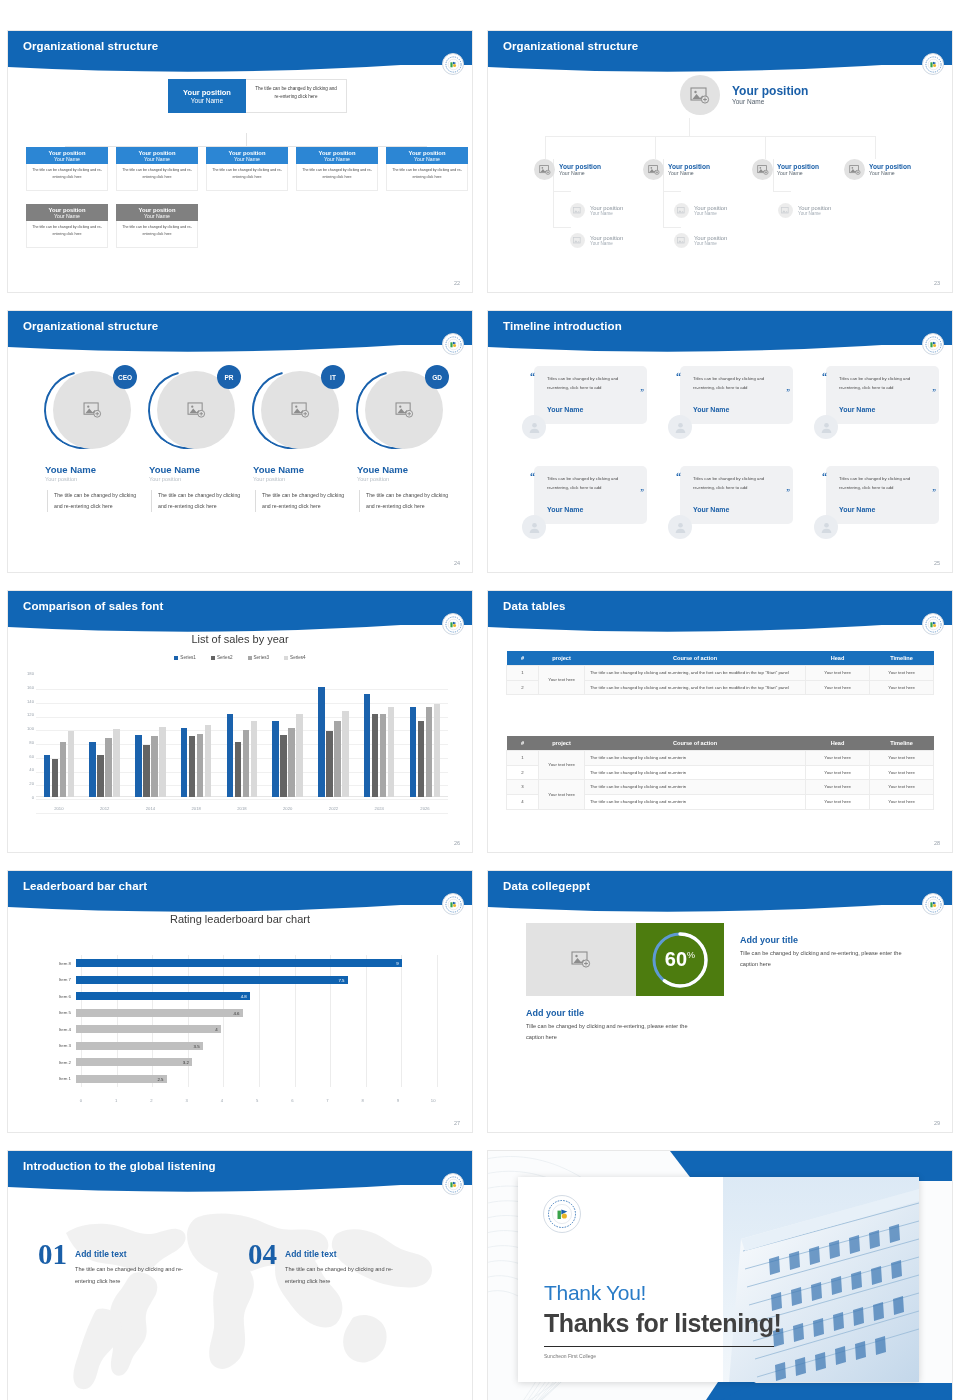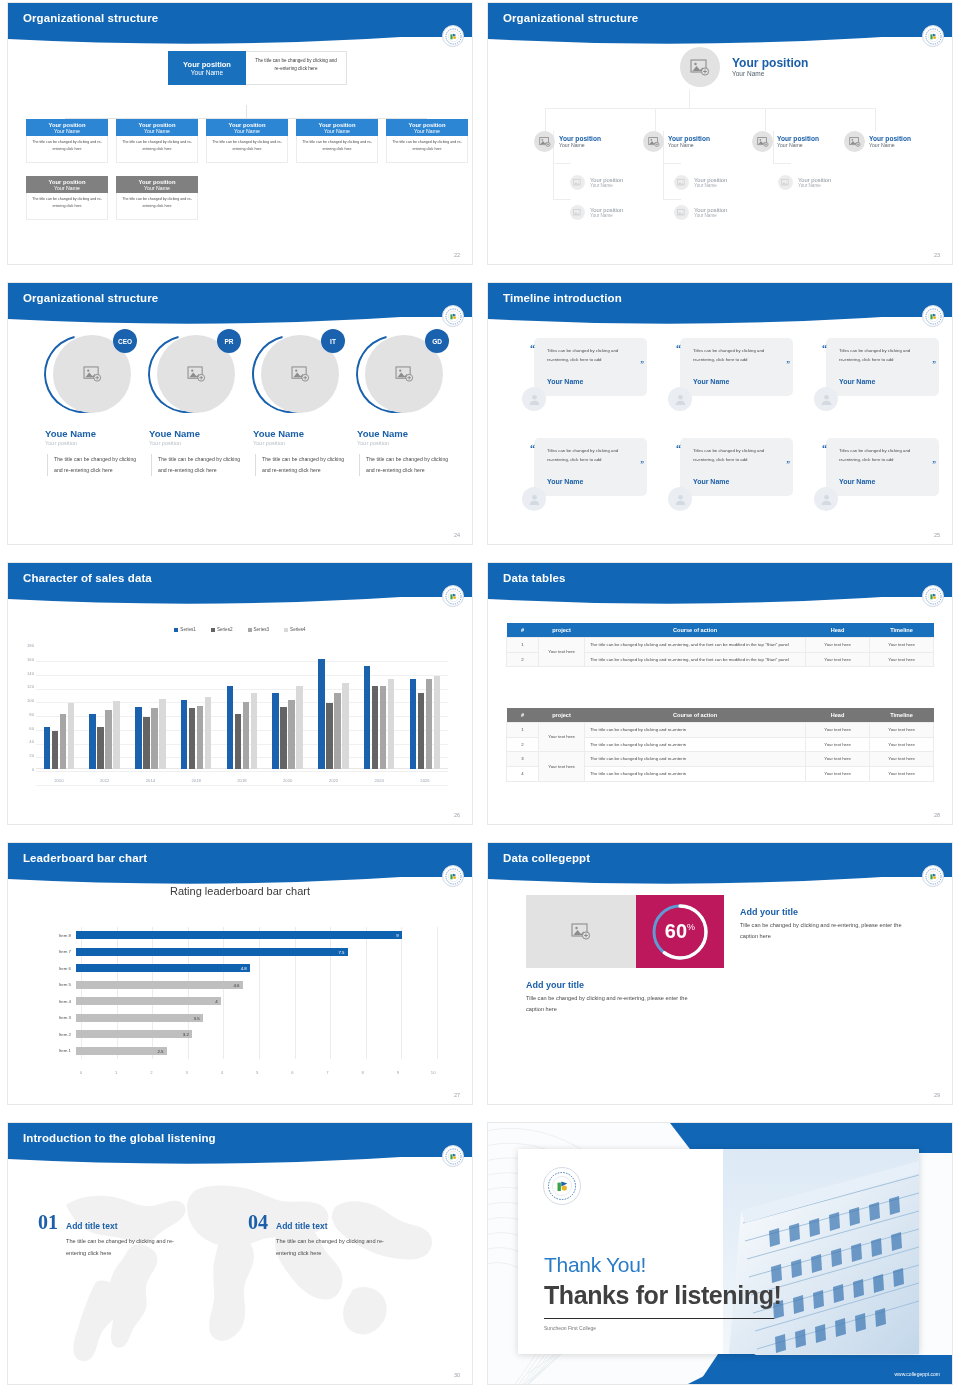--- a/index.html
+++ b/index.html
@@ -3,21 +3,21 @@
 <meta charset="utf-8">
 <style>
   * { box-sizing: border-box; margin: 0; padding: 0; }
   body {
     width: 960px; height: 1400px;
     background: #ffffff;
     font-family: "Liberation Sans", sans-serif;
     overflow: hidden;
   }
   .deck { display: grid; grid-template-columns: 480px 480px; grid-template-rows: repeat(5, 280px); }
-  .slide { position: relative; width: 480px; height: 280px; overflow: hidden; background: #fff; }
+  .slide { position: relative; width: 480px; height: 280px; overflow: hidden; background: #fff; margin-top: 28px; }
   .slide-inner { position: absolute; left: 8px; top: 3px; width: 464px; height: 261px; background: #fff; overflow: hidden;
                  box-shadow: 0 0 0 1px #e8e8e8; }
 
   
   .hdr { position: absolute; left: 0; top: 0; width: 100%; height: 34px; background: #1166b5; }
   .hdr-curve { position: absolute; left: 0; top: 24px; width: 100%; height: 22px; overflow: hidden; }
   .hdr-curve svg { display: block; width: 100%; height: 100%; }
   .hdr-title { position: absolute; left: 15px; top: 9px; color: #fff; font-size: 11.5px; font-weight: bold; letter-spacing: .1px; z-index: 4;}
   .logo { position: absolute; right: 8px; top: 22px; width: 22px; height: 22px; border-radius: 50%; background: #fff;
           border: 1px solid #cfd8e2; z-index: 6; display:flex; align-items:center; justify-content:center; }
@@ -56,21 +56,21 @@
   .s23-l1 { position: absolute; top: 128px; display: flex; align-items: center; gap: 4px; }
   .s23-l1 .ph { width: 21px; height: 21px; }
   .s23-l1 .p { font-size: 6.6px; font-weight: bold; color: #1a5fa8; line-height: 1.2; }
   .s23-l1 .n { font-size: 5.2px; color: #5a656f; }
   .s23-l2 { position: absolute; display: flex; align-items: center; gap: 5px; }
   .s23-l2 .ph { width: 15px; height: 15px; opacity: .62; }
   .s23-l2 .p { font-size: 5.8px; color: #8a939c; line-height: 1.2; }
   .s23-l2 .n { font-size: 4.6px; color: #a3acb5; }
 
   
-  .s24-item { position: absolute; top: 48px; width: 104px; }
+  .s24-item { position: absolute; top: 56px; width: 104px; }
   .s24-circ { position: relative; width: 90px; height: 84px; margin: 0 auto 0 4px; }
   .s24-ring { position: absolute; left: 0; top: 4px; width: 78px; height: 78px; border-radius: 50%;
               border: 2.5px solid #1a62ad; border-right-color: transparent; border-bottom-color: transparent;
               transform: rotate(-58deg); }
   .s24-disc { position: absolute; left: 9px; top: 4px; width: 78px; height: 78px; border-radius: 50%; background: #e2e2e2;
               display: flex; align-items: center; justify-content: center; }
   .s24-badge { position: absolute; right: -3px; top: -2px; width: 24px; height: 24px; border-radius: 50%; background: #1a62ad;
                color: #fff; font-size: 6.5px; font-weight: bold; display: flex; align-items: center; justify-content: center; }
   .s24-name { font-size: 9.5px; font-weight: bold; color: #1a5fa8; margin: 13px 0 0 5px; }
   .s24-pos { font-size: 5.6px; color: #b6bdc4; margin: 1px 0 0 5px; }
@@ -122,31 +122,31 @@
   .tbl.blue th { background: #1970bd; }
   .tbl.gray th { background: #767676; }
   .tbl td { font-size: 4.3px; color: #4a4a4a; border: 1px solid #ececec; padding: 3px 5px; text-align: center; line-height: 1.8; }
   .tbl td.left { text-align: left; }
   .tbl tr.alt td { background: #fafafa; }
 
   
   .dc { position: absolute; top: 52px; width: 198px; }
   .dc-row { display: flex; height: 73px; }
   .dc-img { width: 110px; background: #e2e2e2; display: flex; align-items: center; justify-content: center; }
-  .dc-pct { width: 88px; background: #be185d; position: relative; display: flex; align-items: center; justify-content: center; }
+  .dc-pct { width: 88px; background: #4d7c0f; position: relative; display: flex; align-items: center; justify-content: center; }
   .dc-pct svg { position: absolute; left: 50%; top: 50%; transform: translate(-50%,-50%); }
   .dc-num { position: relative; color: #fff; font-size: 20px; font-weight: bold; z-index: 2; }
   .dc-num sup { font-size: 9px; font-weight: normal; }
   .dc-t { font-size: 9px; font-weight: bold; color: #1a5fa8; margin-top: 12px; }
   .dc-d { font-size: 5.6px; color: #4a4a4a; line-height: 2; margin-top: 3px; width: 180px; }
 
   
   .map { position: absolute; left: 30px; top: 38px; width: 404px; height: 210px; opacity: .5; }
   .gb { position: absolute; top: 90px; display: flex; align-items: flex-start; gap: 8px; }
-  .gb-num { font-size: 20px; font-weight: bold; color: #1a5fa8; line-height: .95; font-family: "Liberation Serif", serif; }
+  .gb-num { font-size: 29px; font-weight: bold; color: #1a5fa8; line-height: .95; font-family: "Liberation Serif", serif; }
   .gb-t { font-size: 8.5px; font-weight: bold; color: #1a5fa8; margin-top: 8px; }
   .gb-d { font-size: 5.6px; color: #4a4a4a; line-height: 2.2; margin-top: 4px; width: 128px; }
 
   
   .ty { position: absolute; inset: 0; background: #fbfcfd; overflow: hidden; }
   .ty-topo { position: absolute; inset: 0; }
   .ty-bluewrap { position: absolute; inset: 0; }
   .ty-card { position: absolute; left: 30px; top: 26px; right: 33px; bottom: 30px; background: #fff;
              box-shadow: 0 1px 7px rgba(0,0,0,.16); overflow: hidden; }
   .ty-logo { position: absolute; left: 25px; top: 18px; width: 38px; height: 38px; border-radius: 50%; border: 1px solid #d4dce5;
@@ -631,31 +631,32 @@
     </div>
 
   <div class="slide">
       <div class="slide-inner">
     <div class="hdr"></div>
     <div class="hdr-curve">
       <svg viewBox="0 0 464 22" preserveAspectRatio="none">
             <path d="M0,0 L464,0 L464,5 Q232,24 0,12 Z" fill="#1166b5"></path>
           </svg>
     </div>
-    <div class="hdr-title">Character of sales data</div>
+    <div class="hdr-title">Comparison of sales font</div>
     <div class="logo">
       <svg width="17" height="17" viewBox="0 0 17 17">
             <circle cx="8.5" cy="8.5" r="7.6" fill="none" stroke="#1a62ad" stroke-width=".6" stroke-dasharray="1.3 1"></circle>
             <circle cx="8.5" cy="8.5" r="5.3" fill="#fff" stroke="#ccc" stroke-width=".4"></circle>
             <path d="M5.4 6.3h2.2v5H5.4z" fill="#3aa34a"></path>
             <path d="M8 5.8l3.3 1.1-3.3 1.6z" fill="#1a62ad"></path>
             <circle cx="9.6" cy="9.6" r="1.5" fill="#e8b527"></circle>
           </svg>
     </div>
 
+    <div class="ch-title">List of sales by year</div>
     <div class="ch-legend" id="legend-26">
           <span>
             <i style="background: rgb(26, 98, 173);"></i>
             <span>Series1</span>
           </span>
           <span>
             <i style="background: rgb(100, 100, 100);"></i>
             <span>Series2</span>
           </span>
           <span>

